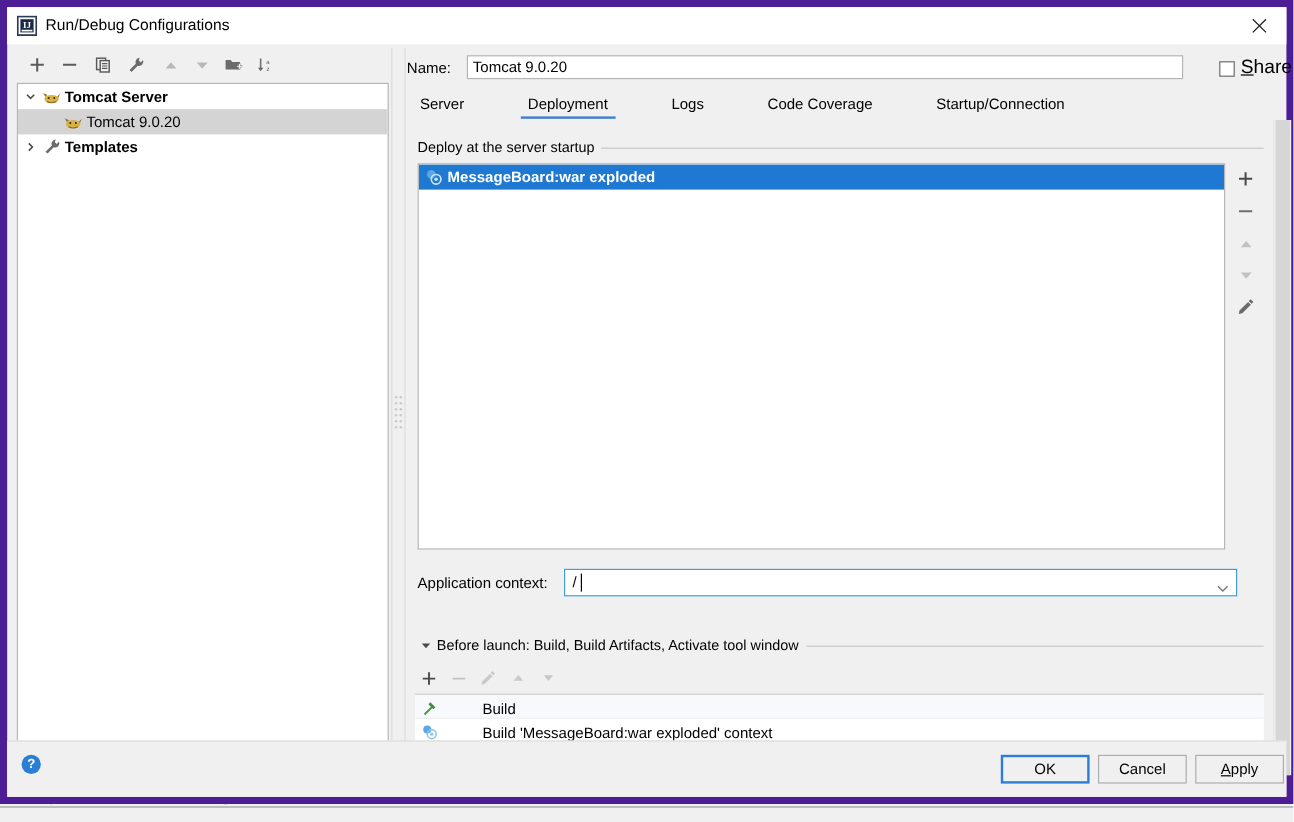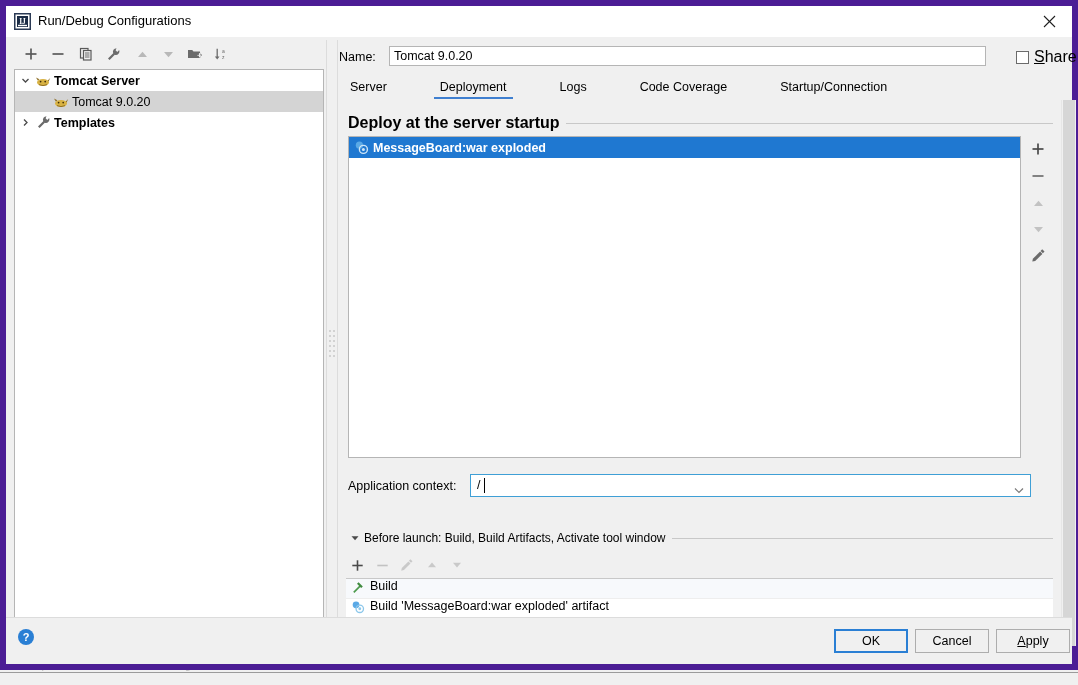--- a/index.html
+++ b/index.html
@@ -225,22 +225,22 @@
   .group {
     position: absolute; left: 10px; top: 16px;
     width: 705px;
   }
   .group-title-row {
     position: relative;
     height: 14px;
     display: flex; align-items: center;
   }
   .group-title {
-    font-size: 16px; color: #000; background: #f0f0f0;
-    padding-right: 6px; white-space: nowrap; font-weight: bold;
+    font-size: 12px; color: #000; background: #f0f0f0;
+    padding-right: 6px; white-space: nowrap;
   }
   .group-line {
     flex: 1; height: 1px; background: #c8c8c8;
   }
 
   .deploy-box {
     position: absolute; left: 10px; top: 36px;
     width: 673px; height: 322px;
     background: #ffffff;
     border: 1px solid #b5b5b5;
@@ -333,24 +333,25 @@
     position: absolute; left: 8px; top: 478px;
     width: 707px; height: 41px;
     background: #ffffff;
     border-top: 1px solid #c8c8c8;
     border-bottom: 1px solid #c8c8c8;
     box-sizing: border-box;
     overflow: hidden;
   }
   .bl-row {
     height: 19px;
-    display: flex; align-items: flex-start;
+    display: flex; align-items: flex-end;
     padding-left: 4px;
     white-space: nowrap;
     background: #f7f9fc;
+    gap: 32px;
   }
   .bl-row:nth-child(2) { background: #ffffff; border-top: 1px solid #eeeeee; }
   .bl-row .row-ico {
     width: 16px; height: 16px;
     display: flex; align-items: center; justify-content: center;
     flex: 0 0 16px; margin-right: 4px;
   }
   .bl-row .row-label { font-size: 12.5px; }
 
   
@@ -712,21 +713,21 @@
           <span class="row-label">Build</span>
         </div>
         <div class="bl-row">
           <span class="row-ico">
             <svg width="14" height="14" viewBox="0 0 15 15">
               <circle cx="5.4" cy="5.2" r="3.6" fill="#5aa9e6"></circle>
               <circle cx="9.4" cy="9.4" r="4" fill="none" stroke="#8cc7ea" stroke-width="1.4"></circle>
               <circle cx="9.4" cy="9.4" r="1.5" fill="#8cc7ea"></circle>
             </svg>
           </span>
-          <span class="row-label">Build 'MessageBoard:war exploded' artifact</span>
+          <span class="row-label">Build 'MessageBoard:war exploded' context</span>
         </div>
       </div>
 
       <div class="bl-checks">
         <div class="bl-check" style="left:2px">
           <span class="cb"></span>
           <span class="lbl">Show this page</span>
         </div>
         <div class="bl-check" style="left:112px">
           <span class="cb checked"></span>

